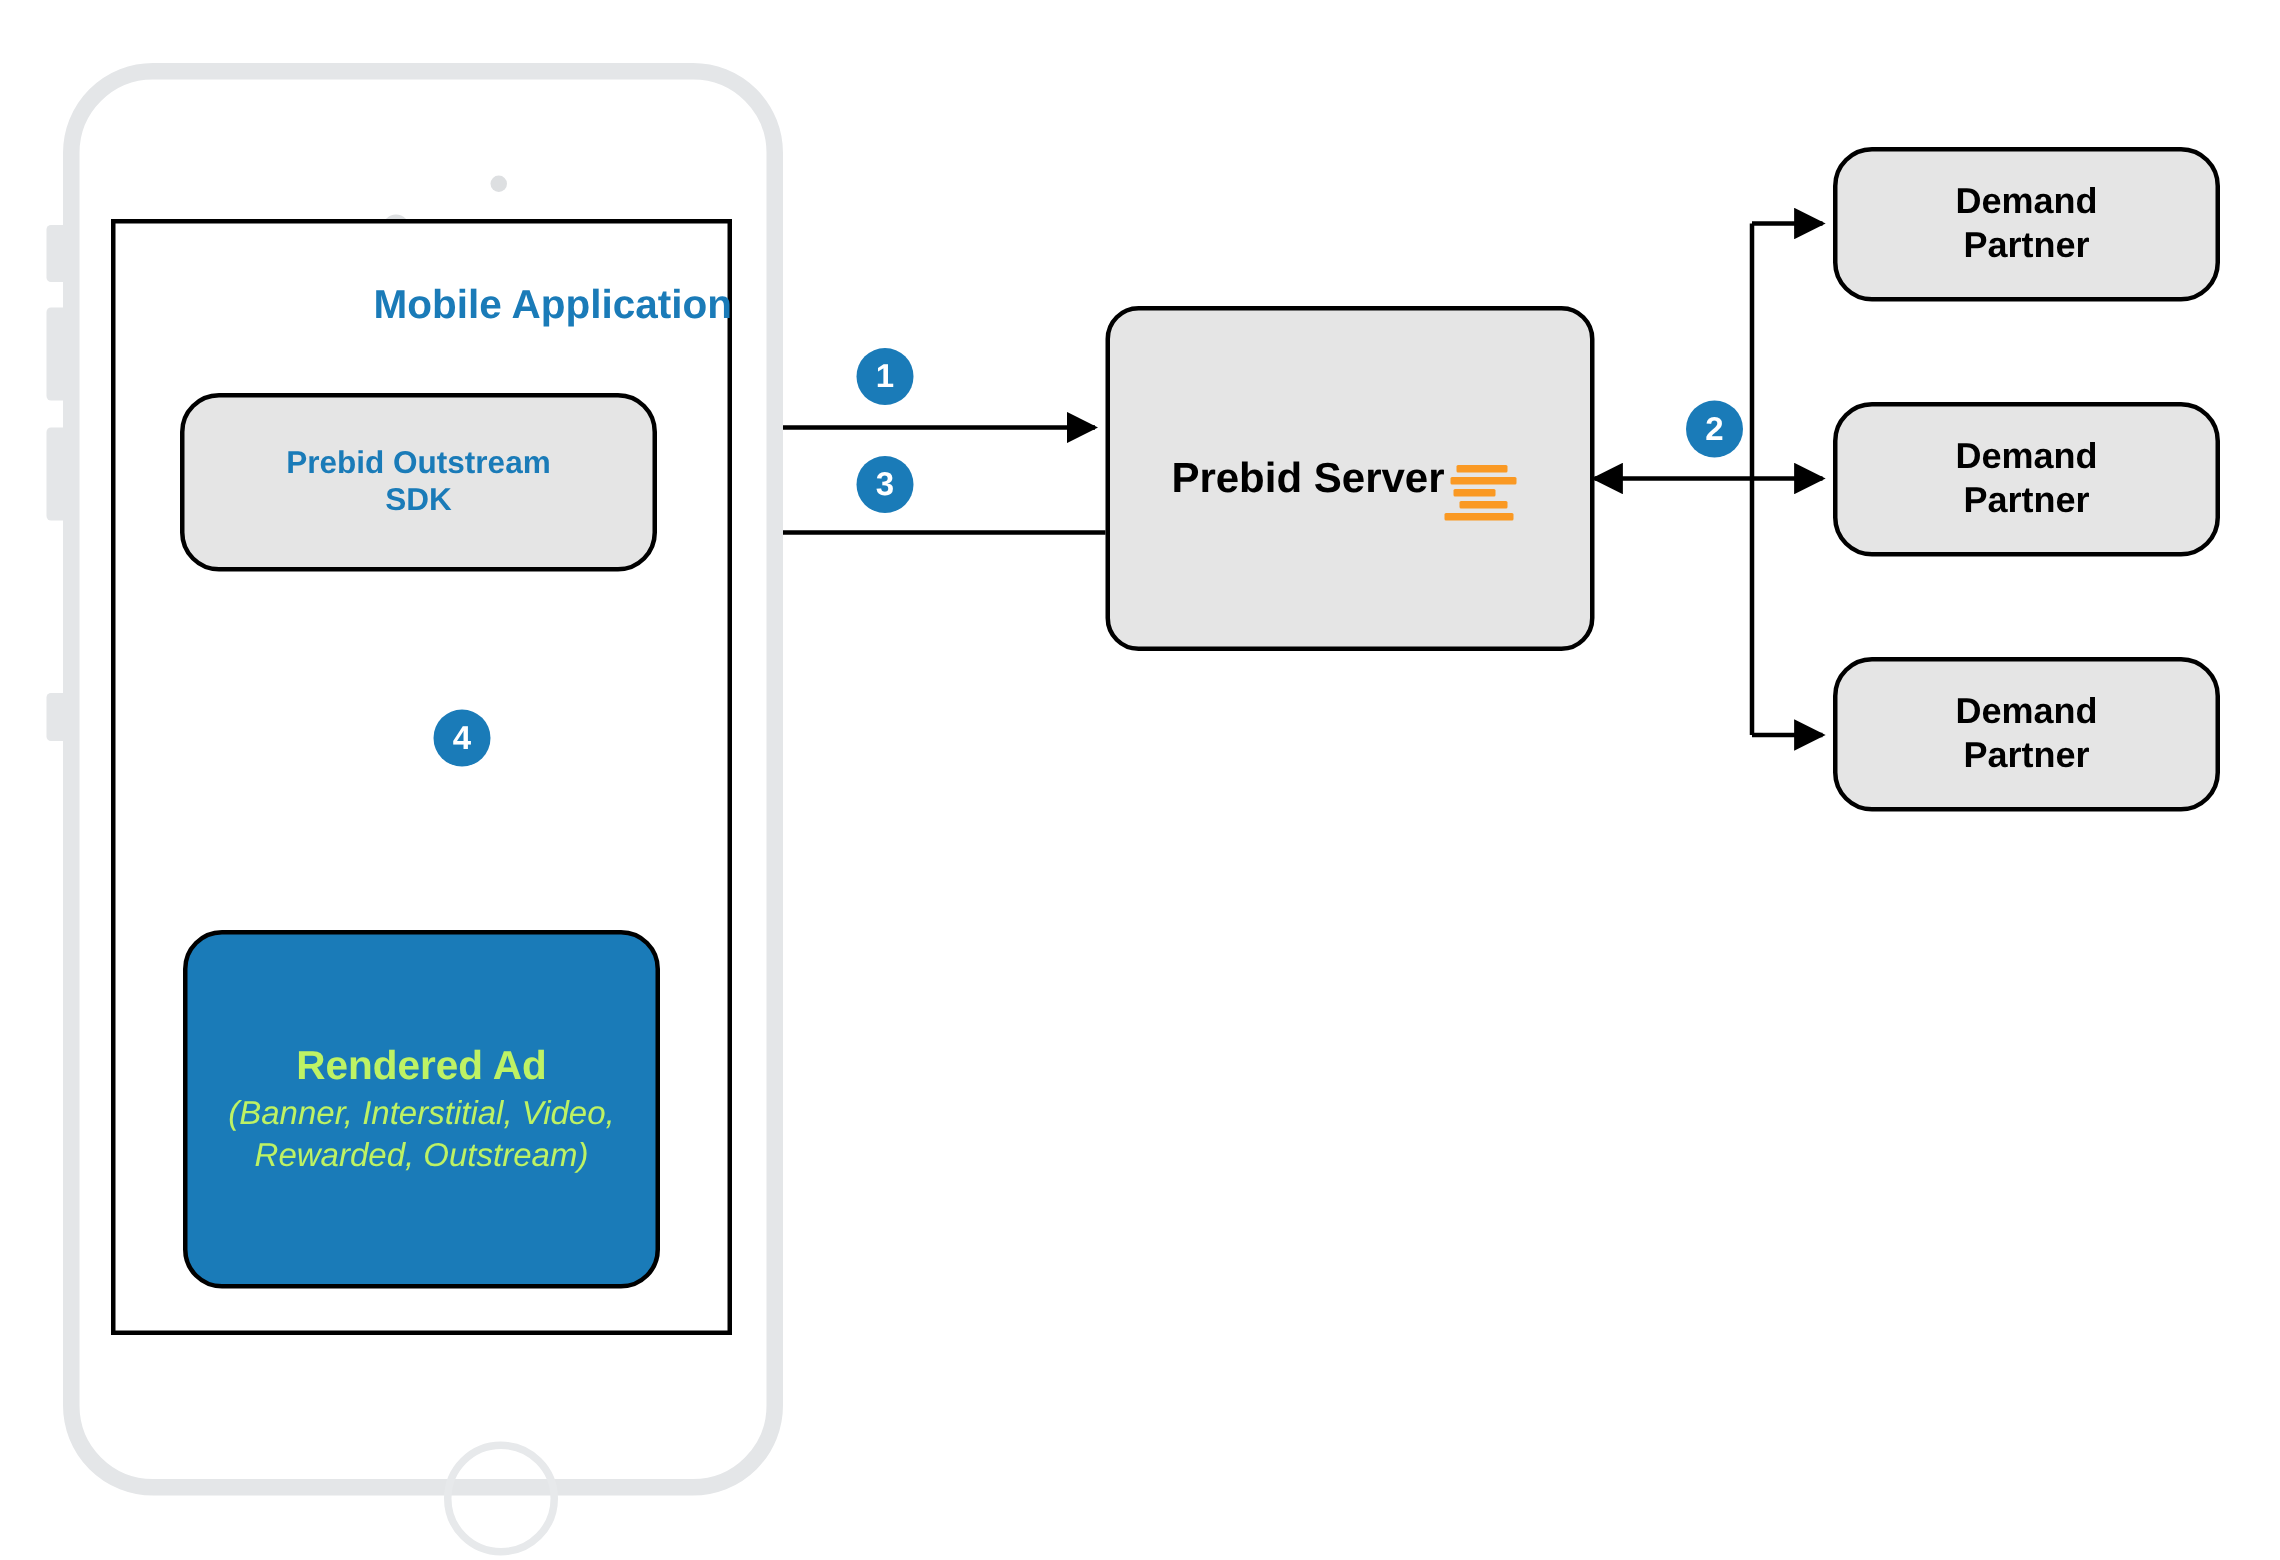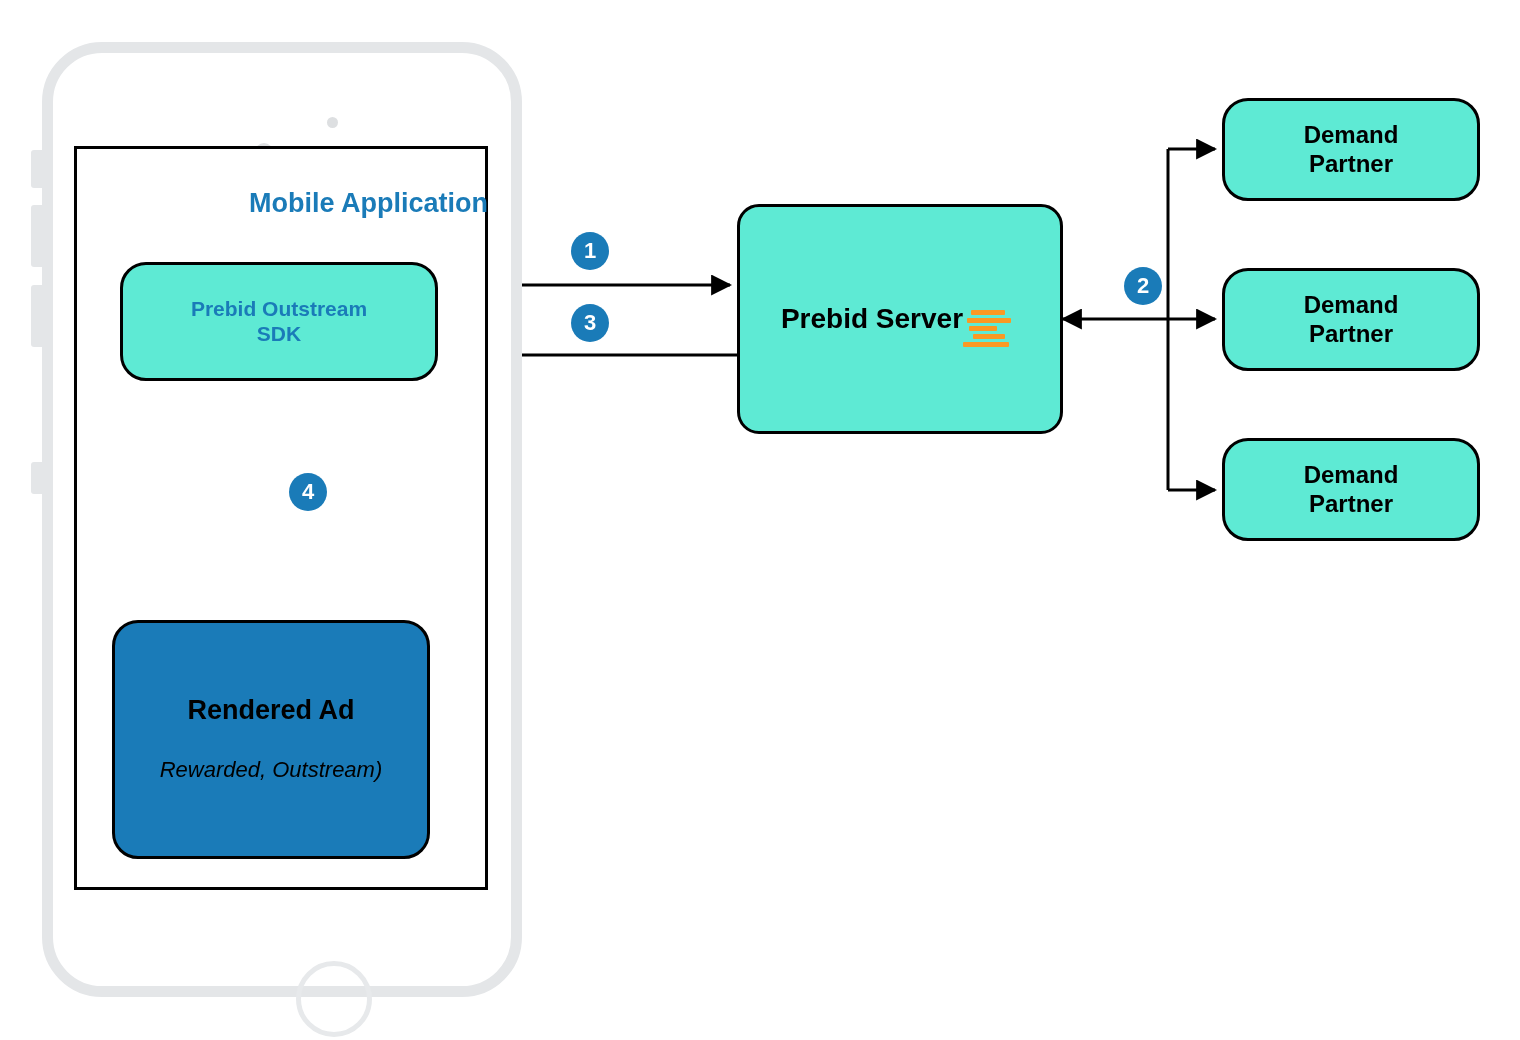--- a/index.html
+++ b/index.html
@@ -88,41 +88,41 @@
     text-align: right;
     color: #1a7bb8;
     font-size: 27px;
     font-weight: bold;
   }
   
   .rbox {
     position: absolute;
     box-sizing: border-box;
     border: 3px solid #000000;
-    background: #5eead4;
+    background: #e5e5e5;
     display: flex;
     align-items: center;
     justify-content: center;
     text-align: center;
     line-height: 1.17;
   }
   .sdk-box {
     left: 120px; top: 262px;
     width: 318px; height: 119px;
     border-radius: 26px;
     color: #1a7bb8;
     font-size: 21px;
     font-weight: bold;
   }
   .rendered-ad-box {
-    left: 112px; top: 620px;
+    left: 122px; top: 620px;
     width: 318px; height: 239px;
     border-radius: 26px;
     background: #1a7bb8;
-    color: #000000;
+    color: #bef264;
     flex-direction: column;
   }
   .rendered-ad-title {
     font-size: 27px;
     font-weight: bold;
     line-height: 1.25;
   }
   .rendered-ad-sub {
     font-size: 22px;
     font-style: italic;
@@ -224,21 +224,21 @@
   <div class="rbox sdk-box">
     <div>
       <span>Prebid Outstream</span><br>
       <span>SDK</span>
     </div>
   </div>
 
   <div class="rbox rendered-ad-box">
     <div class="rendered-ad-title">Rendered Ad</div>
     <div class="rendered-ad-sub">
-      <br>
+      <span>(Banner, Interstitial, Video,</span><br>
       <span>Rewarded, Outstream)</span>
     </div>
   </div>
 
   <div class="rbox server-box">
     <div class="server-title">Prebid Server</div>
     <div class="prebid-logo">
       <i style="width:34px;margin-left:8px;"></i>
       <i style="width:44px;margin-left:4px;"></i>
       <i style="width:28px;margin-left:6px;"></i>

